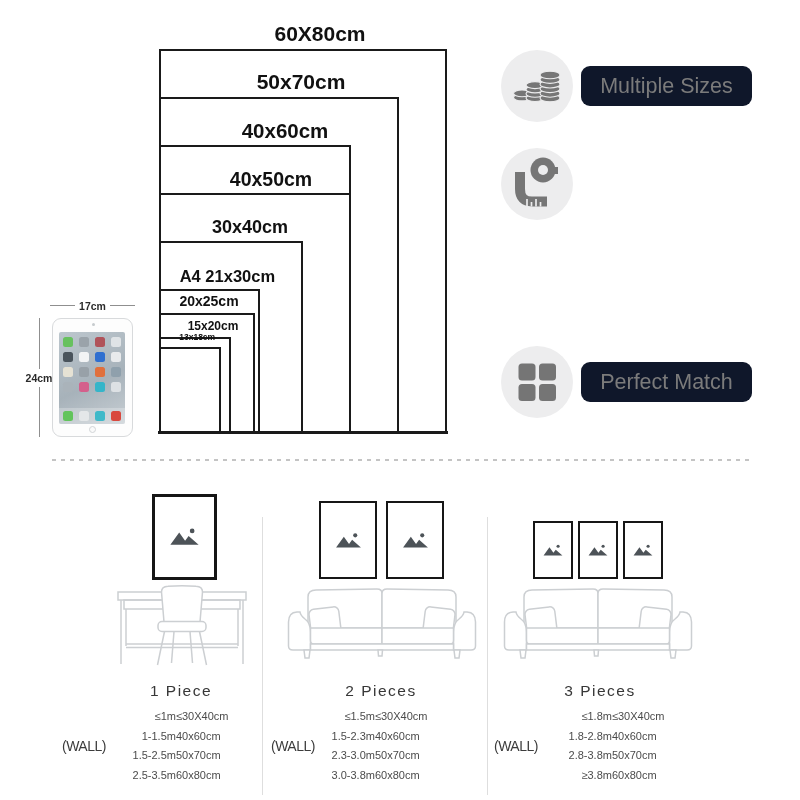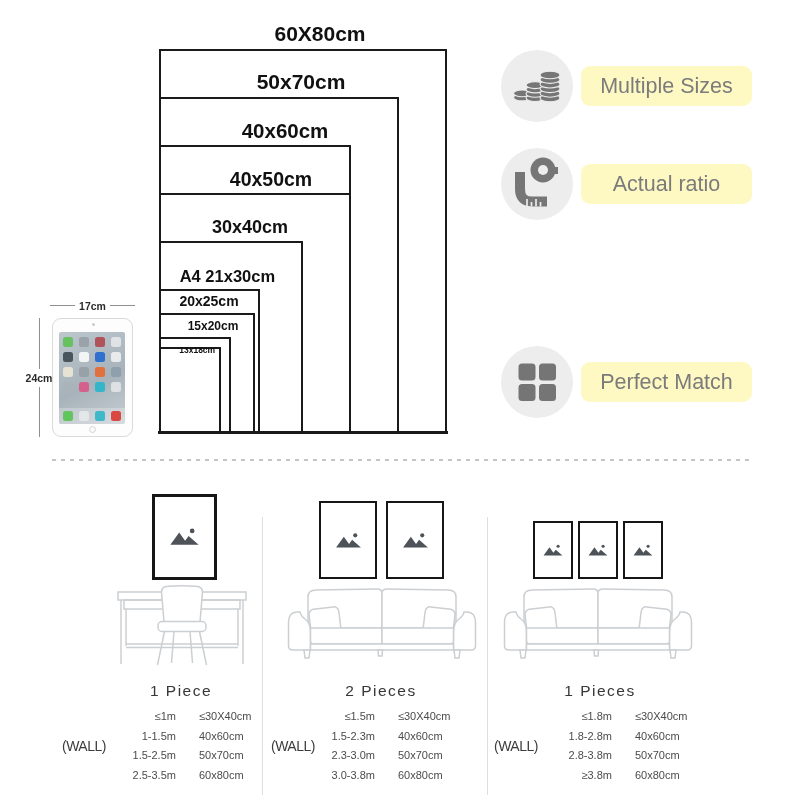--- a/index.html
+++ b/index.html
@@ -28,42 +28,42 @@
         align-items:center;gap:4px;font-size:10.5px;font-weight:700;color:#2b2b2b;}
   .meas-w .mline{flex:1;height:0;border-top:1.3px solid #8f8f8f;}
   .meas-h{position:absolute;left:26px;top:318px;width:26px;height:119px;display:flex;
         flex-direction:column;align-items:center;gap:3px;font-size:10.5px;font-weight:700;color:#2b2b2b;}
   .meas-h .mline-v{flex:1;width:0;border-left:1.3px solid #8f8f8f;}
   
   .feature{position:absolute;left:501px;width:260px;height:72px;}
   .fcircle{position:absolute;left:0;top:0;width:72px;height:72px;border-radius:50%;background:#ededee;}
   .fcircle svg{position:absolute;left:0;top:0;}
   .fpill{position:absolute;left:80px;top:16px;width:171px;height:40px;border-radius:9px;
-        background:#fef9c3;color:#7b7b7b;font-size:21.5px;line-height:40px;text-align:center;
+        background:#0f172a;color:#7b7b7b;font-size:21.5px;line-height:40px;text-align:center;
         white-space:nowrap;}
   
   .divider{position:absolute;left:52px;top:459px;width:702px;height:2px;
         background:repeating-linear-gradient(90deg,#c4c4c4 0 4px,transparent 4px 9px);}
   
   .vsep{position:absolute;top:517px;width:1px;height:278px;background:#dedede;}
   .frame{position:absolute;background:#fff;box-sizing:border-box;display:flex;
         align-items:center;justify-content:center;}
   .frame.f1{border:3px solid #161616;}
   .frame.f2{border:2.5px solid #161616;}
   .frame.f3{border:2px solid #161616;}
   .furniture{position:absolute;}
   .scene-title{position:absolute;top:682px;transform:translateX(-50%);font-size:15.5px;
         letter-spacing:1.5px;color:#373737;white-space:nowrap;}
   
   .wall-table{position:absolute;top:707px;display:flex;align-items:center;color:#4b4b4b;}
   .wall-label{font-size:14px;color:#3c3c3c;letter-spacing:-0.5px;margin-right:4px;white-space:nowrap;}
   .trows{display:block;}
   .trow{display:flex;line-height:19.5px;font-size:11px;align-items:flex-end;}
   .trow .c1{text-align:right;white-space:nowrap;}
-  .trow .c2{text-align:left;margin-left:23px;white-space:nowrap;width:92px;}
+  .trow .c2{text-align:left;margin-left:0;white-space:nowrap;width:92px;}
   .t1 .c1{width:66px;}  .t2 .c1{width:56px;}  .t3 .c1{width:70px;}
 </style>
 </head>
 <body>
 
 <div class="page">
 
   <div id="size-chart">
       <div class="size-rect" style="left: 159px; top: 49px; width: 288px; height: 384px; border-color: rgb(26, 26, 26);"></div>
       <div class="size-label" style="left: 320px; top: 22px; font-size: 21px;">60X80cm</div>
@@ -75,21 +75,21 @@
       <div class="size-label" style="left: 271px; top: 167.5px; font-size: 19.5px;">40x50cm</div>
       <div class="size-rect" style="left: 159px; top: 241px; width: 144px; height: 192px; border-color: rgb(26, 26, 26);"></div>
       <div class="size-label" style="left: 250px; top: 217px; font-size: 18px;">30x40cm</div>
       <div class="size-rect" style="left: 159px; top: 289px; width: 100.8px; height: 144px; border-color: rgb(26, 26, 26);"></div>
       <div class="size-label" style="left: 227.4px; top: 266.5px; font-size: 16.5px;">A4  21x30cm</div>
       <div class="size-rect" style="left: 159px; top: 313px; width: 96px; height: 120px; border-color: rgb(26, 26, 26);"></div>
       <div class="size-label" style="left: 209px; top: 293px; font-size: 14px;">20x25cm</div>
       <div class="size-rect" style="left: 159px; top: 337px; width: 72px; height: 96px; border-color: rgb(26, 26, 26);"></div>
       <div class="size-label" style="left: 205px; top: 319px; font-size: 12px; margin-left: 8px;">15x20cm</div>
       <div class="size-rect" style="left: 159px; top: 346.6px; width: 62.4px; height: 86.4px; border-color: rgb(26, 26, 26);"></div>
-      <div class="size-label" style="left: 197.2px; top: 345px; font-size: 8.5px;">13x18cm</div>
+      <div class="size-label" style="left: 197.2px; top: 332px; font-size: 8.5px;">13x18cm</div>
     </div>
   <div class="baseline"></div>
 
   <div class="meas-w">
     <span class="mline"></span>
       <span>17cm</span>
       <span class="mline"></span>
   </div>
   <div class="meas-h">
     <span class="mline-v"></span>
@@ -157,21 +157,20 @@
           <line x1="26" y1="58.5" x2="26" y2="51"></line>
             <line x1="30.5" y1="58.5" x2="30.5" y2="54"></line>
           <line x1="35" y1="58.5" x2="35" y2="51"></line>
             <line x1="39.5" y1="58.5" x2="39.5" y2="54"></line>
         </g>
         <circle cx="42" cy="22" r="12.5" fill="#767676"></circle>
         <circle cx="42" cy="22" r="5" fill="#ededee"></circle>
         <rect x="52.5" y="19" width="4.5" height="7" fill="#767676"></rect>
       </svg>
     </div>
-    <div class="fpill"><span>Actual ratio</span></div>
   </div>
 
 
   <div class="feature" style="top:346px">
     <div class="fcircle">
       <svg viewBox="0 0 72 72" width="72" height="72">
         <g fill="#757575">
           <rect x="17.5" y="17.5" width="17" height="17" rx="3.5"></rect>
           <rect x="38" y="17.5" width="17" height="17" rx="3.5"></rect>
           <rect x="17.5" y="38" width="17" height="17" rx="3.5"></rect>
@@ -323,21 +322,21 @@
           <rect x="139" y="24" width="30" height="28" rx="5"></rect>
         </g>
       <path d="M25.5 44 L97 44 L97 60 L28.5 60 Q25.5 60 25.5 56 Z"></path>
       <path d="M97 44 L168.5 44 L168.5 56 Q168.5 60 165.5 60 L97 60 Z"></path>
       <path d="M25.5 60 H168.5 V66 H25.5 Z"></path>
       <path d="M19 66 L25 66 L24 74 L20 74 Z"></path>
       <path d="M93 66 L97.5 66 L97 72 L93.5 72 Z"></path>
       <path d="M169 66 L175 66 L174 74 L170 74 Z"></path>
     </g>
   </svg>
-  <div class="scene-title" style="left:600px">1 Pieces</div>
+  <div class="scene-title" style="left:600px">3 Pieces</div>
   <div class="wall-table t3" style="left:494px">
     <span class="wall-label">(WALL)</span>
     <div class="trows">
       <div class="trow">
           <span class="c1">≤1.8m</span>
           <span class="c2">≤30X40cm</span>
         </div>
       <div class="trow">
           <span class="c1">1.8-2.8m</span>
           <span class="c2">40x60cm</span>

